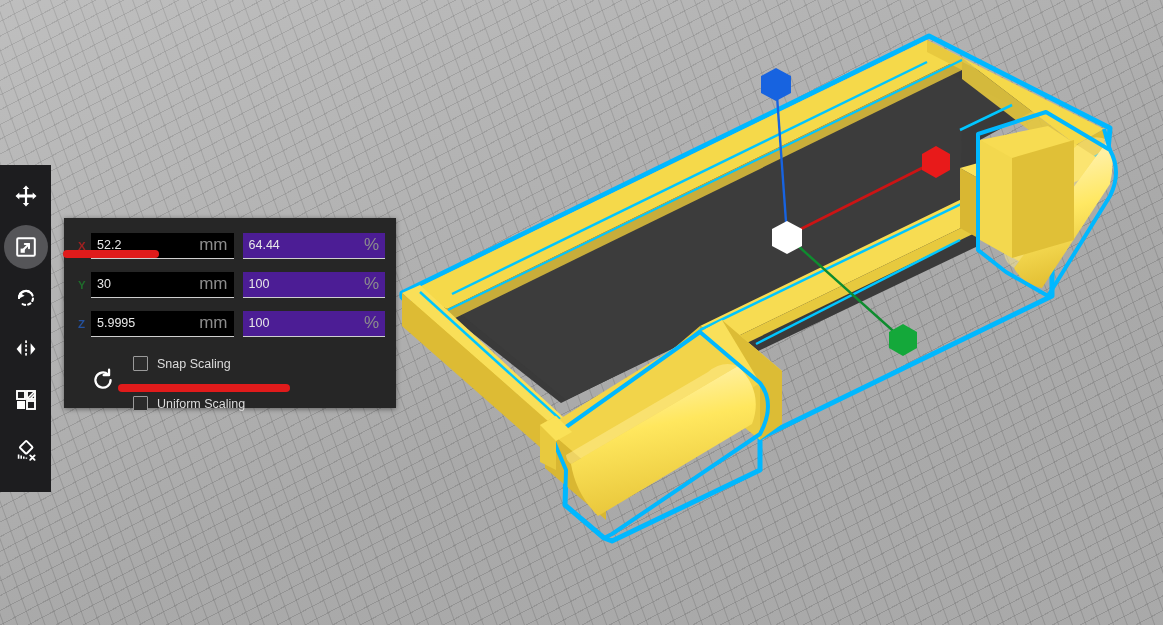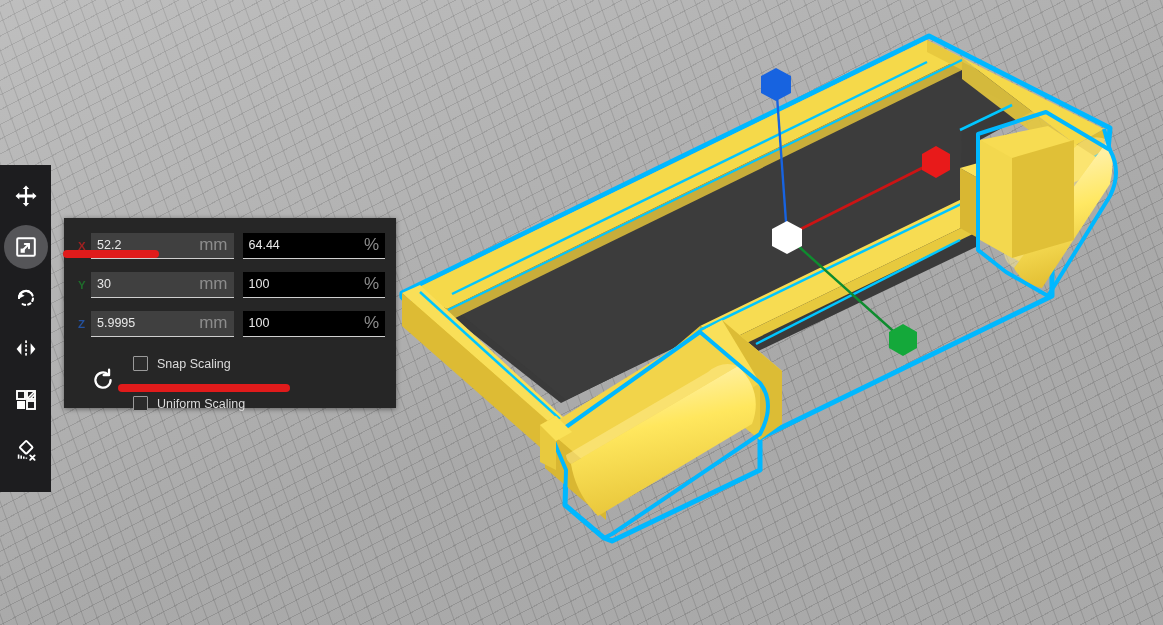--- a/index.html
+++ b/index.html
@@ -65,27 +65,27 @@
     width:16px; font-size:11.5px; font-weight:bold;
     text-align:left; padding-left:3px;
     user-select:none;
   }
   .axis-x { color:#9e2121; }
   .axis-y { color:#1f6b2b; }
   .axis-z { color:#24519e; }
 
   .field {
     position:relative; height:26px;
-    background:#404040;
+    background:#000000;
     display:flex; align-items:center;
     border-bottom:1px solid #cfcfcf;
     padding:0 6px;
     flex:1;
   }
-  .field.sec { background:#000000; }
+  .field.sec { background:#4c1d95; }
   .field input {
     background:transparent; border:none; outline:none;
     color:#e8e8e8; font-family:"Liberation Sans", sans-serif;
     font-size:12.5px; width:100%; padding:0;
   }
   .unit {
     color:#8c8c8c; font-size:17px; padding-left:4px; user-select:none;
   }
   .gap { width:9px; }
   .rowgap { height:6px; }

